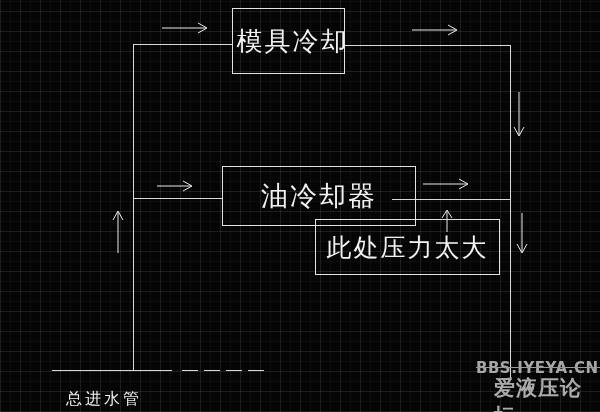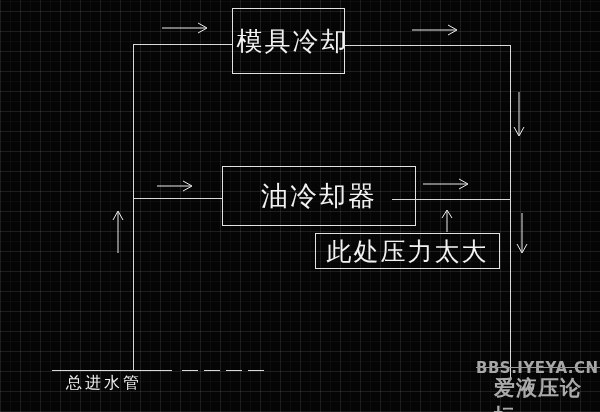--- a/index.html
+++ b/index.html
@@ -29,27 +29,28 @@
     position: absolute;
     border: 1px solid #e2e2e2;
     display: flex; align-items: center; justify-content: center;
     color: #f2f2f2;
     box-sizing: border-box;
     letter-spacing: 2px;
     white-space: nowrap;
   }
   .node-mold     { left: 232px; top: 8px;   width: 113px; height: 66px; font-size: 26px; padding-left: 8px; }
   .node-oil      { left: 222px; top: 166px; width: 194px; height: 60px; font-size: 27px; }
-  .node-pressure { left: 315px; top: 233px; width: 185px; height: 36px; font-size: 25px; }
+  .node-pressure { left: 315px; top: 219px; width: 185px; height: 56px; font-size: 25px; }
   .arrow { position: absolute; }
   .arrow svg { display: block; }
   .text-label {
     position: absolute;
     color: #f0f0f0;
     white-space: nowrap;
+    margin-top: 16px;
   }
   .inlet-label { left: 66px; top: 373px; font-size: 16px; letter-spacing: 3px; }
   .watermark { position: absolute; color: #a8a8a8; font-weight: bold; }
   .wm-line1 { left: 476px; top: 359px; font-size: 15px; letter-spacing: 0.5px; }
   .wm-strike { position: absolute; left: 476px; top: 367px; width: 124px; height: 1px; background: #9a9a9a; }
   .wm-line2 { left: 472px; top: 374px; font-size: 21px; letter-spacing: 1px; color: #ababab; margin-left: 22px; }
 </style>
 </head>
 <body>
 

